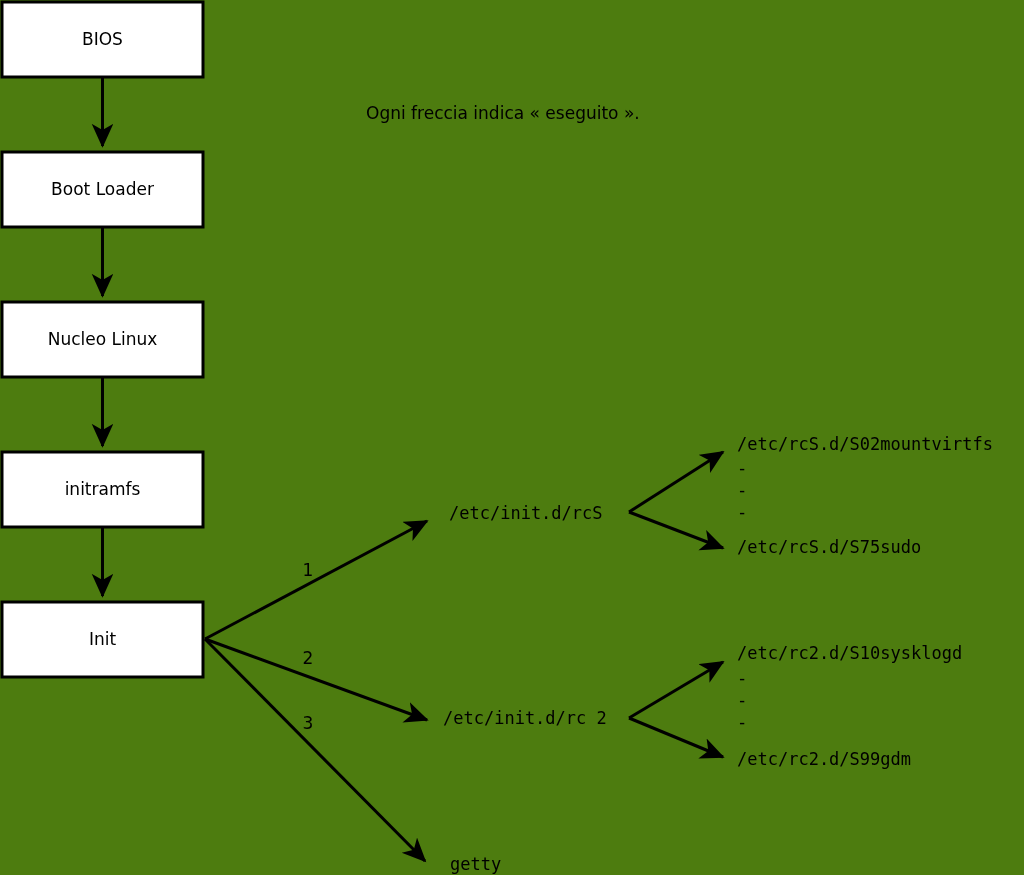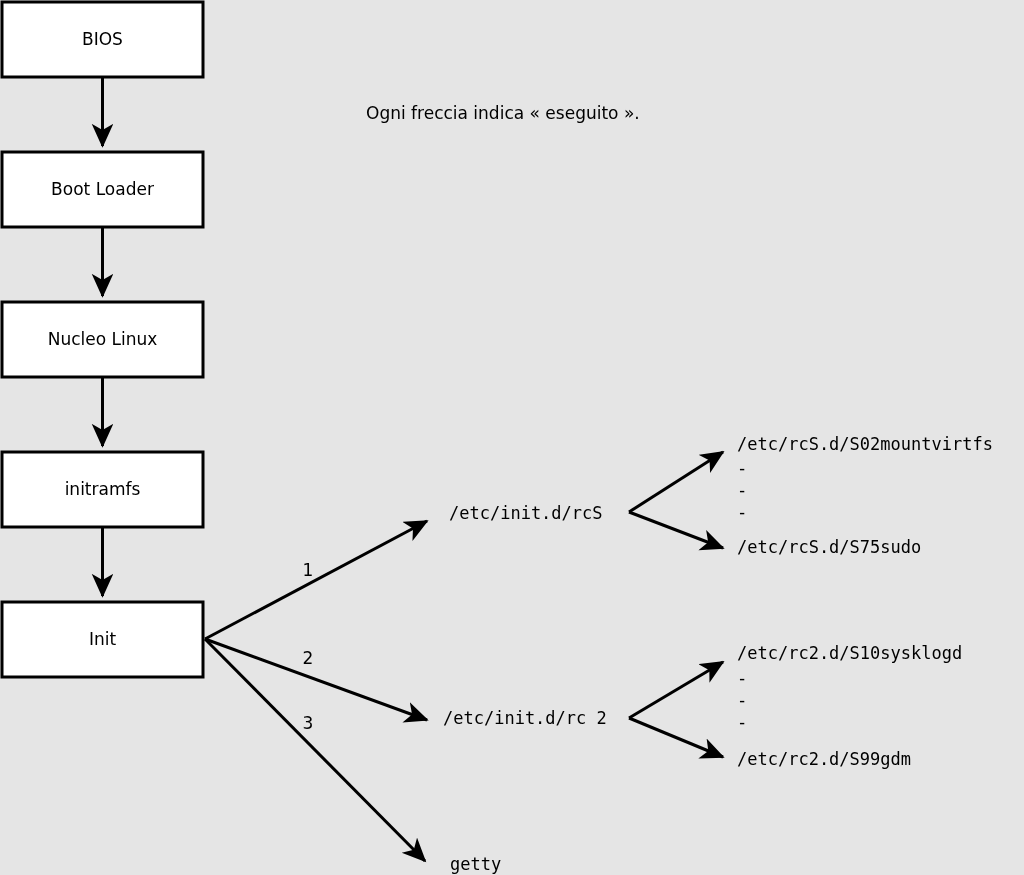--- a/index.html
+++ b/index.html
@@ -4,21 +4,21 @@
 <style>
   html, body {
     margin: 0;
     padding: 0;
     background: #ffffff;
   }
   #canvas {
     position: relative;
     width: 1024px;
     height: 875px;
-    background: #e5e5e5;
+    background: #4d7c0f;
     overflow: hidden;
     font-family: "DejaVu Sans", sans-serif;
   }
   svg#diagram {
     position: absolute;
     left: 0;
     top: 0;
     width: 1024px;
     height: 875px;
   }

